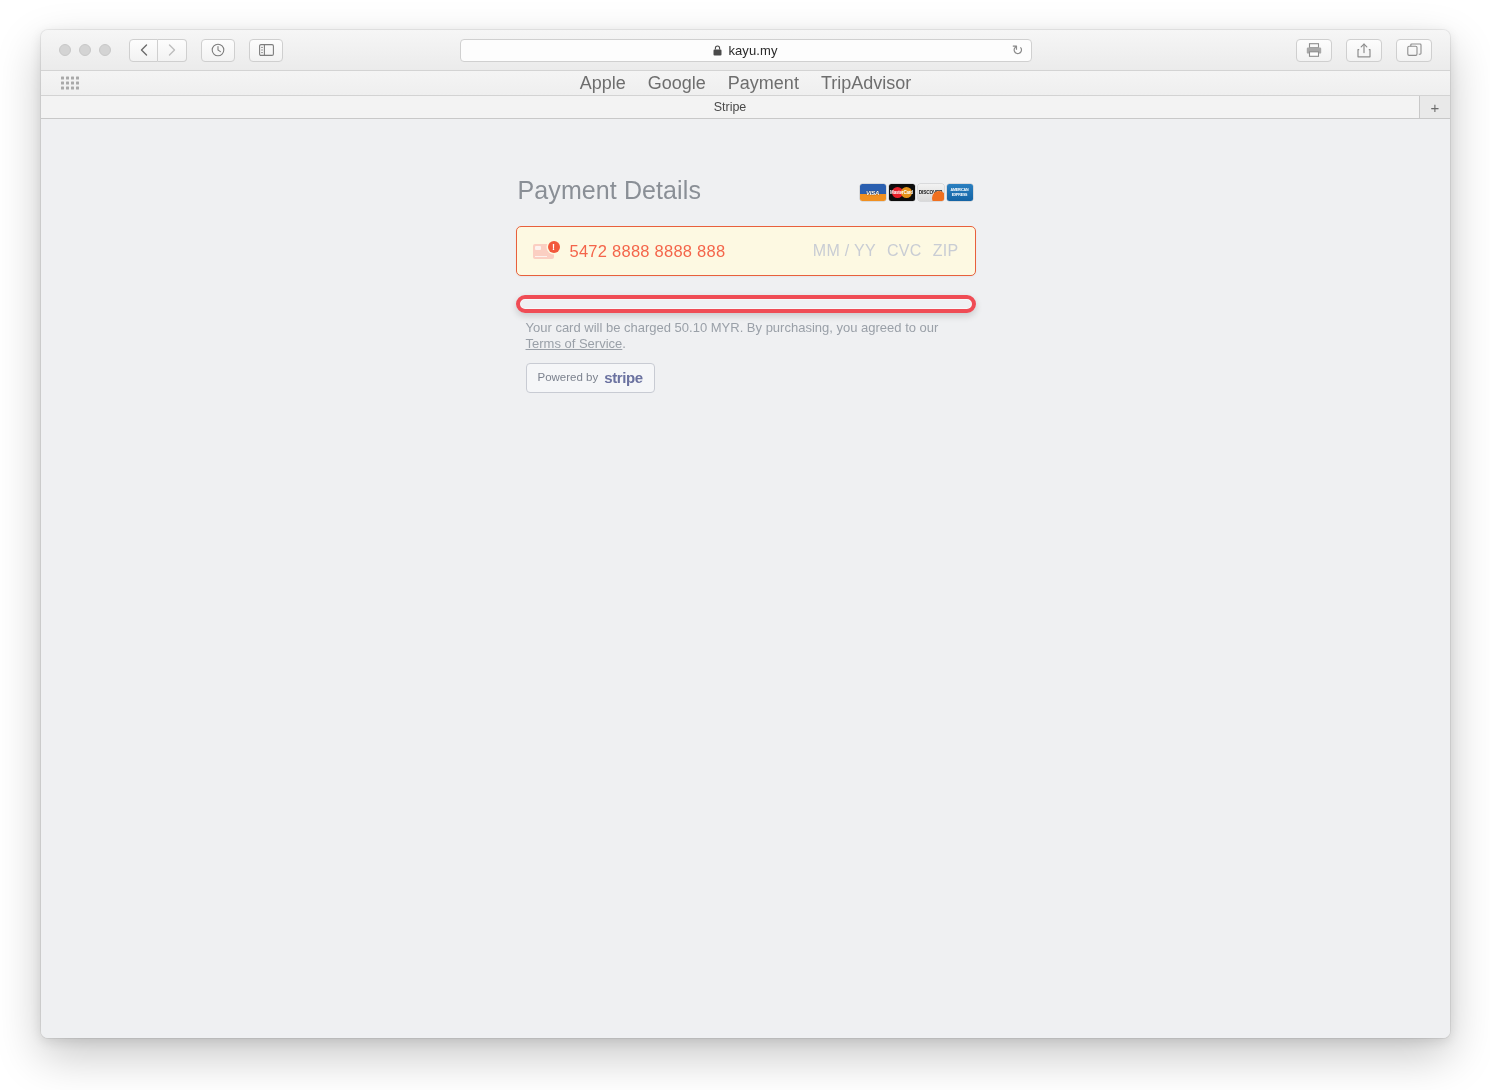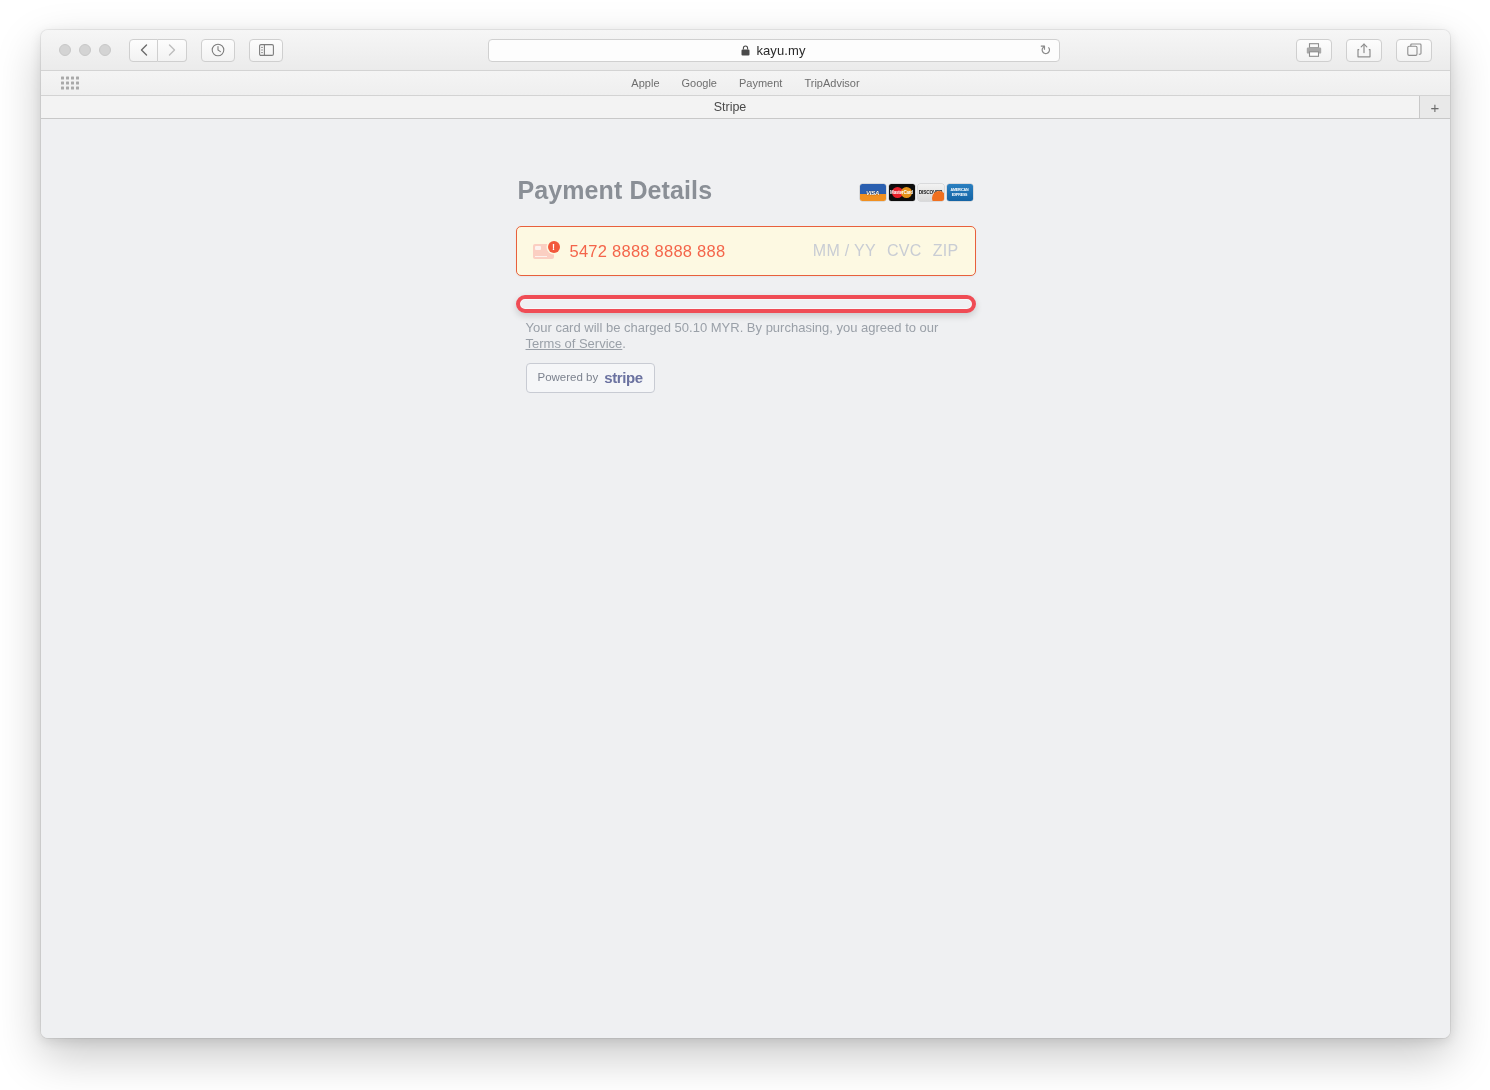--- a/index.html
+++ b/index.html
@@ -60,21 +60,20 @@
   
   #url-field {
     position: absolute;
     left: 50%; transform: translateX(-50%);
     width: 572px; height: 23px;
     background: #fdfdfd;
     border: 1px solid #d0d0d0;
     border-radius: 4px;
     display: flex; align-items: center; justify-content: center;
     gap: 6px;
-    margin-left: 28px;
   }
   #url-text { font-size: 13px; color: #2a2a2a; letter-spacing: .1px; }
   #reload-btn {
     position: absolute; right: 7px; top: 50%; transform: translateY(-50%);
     color: #8a8a8a; font-size: 14px; line-height: 1;
   }
 
   #toolbar-right { margin-left: auto; display: flex; }
 
   
@@ -90,21 +89,21 @@
     position: absolute; left: 20px; top: 50%; transform: translateY(-50%);
     display: grid;
     grid-template-columns: repeat(4, 3px);
     grid-template-rows: repeat(3, 3px);
     gap: 2px;
   }
   #bm-grid i { background: #a9a9a9; border-radius: .5px; display:block; width:3px; height:3px; }
   #bm-links {
     margin: 0 auto; display: flex; gap: 22px;
   }
-  .bm-link { font-size: 11px; color: #6e6e6e; }
+  .bm-link { font-size: 18px; color: #6e6e6e; }
 
   
   #tab-bar {
     height: 23px;
     background: #e5e5e5;
     border-bottom: 1px solid #c8c8c8;
     display: flex;
     flex: 0 0 auto;
   }
   #tab-active {
@@ -134,21 +133,21 @@
     top: 57px;
     width: 460px;
   }
 
   #header-row {
     display: flex; align-items: flex-end; justify-content: space-between;
     padding: 0 3px 0 2px;
     margin-bottom: 21px;
   }
   #page-title {
-    font-size: 25px; color: #8a8f96; font-weight: 700;
+    font-size: 25px; color: #8a8f96; font-weight: 400;
     letter-spacing: .1px;
   }
   #card-brands { display: flex; gap: 3px; padding-bottom: 4px; }
   .brand {
     width: 26px; height: 17px; border-radius: 2.5px;
     display: flex; align-items: center; justify-content: center;
     font-size: 5px; font-weight: bold; color: #fff;
     letter-spacing: -.2px; overflow: hidden; position: relative;
     box-shadow: 0 0 0 .5px rgba(0,0,0,.18);
   }

